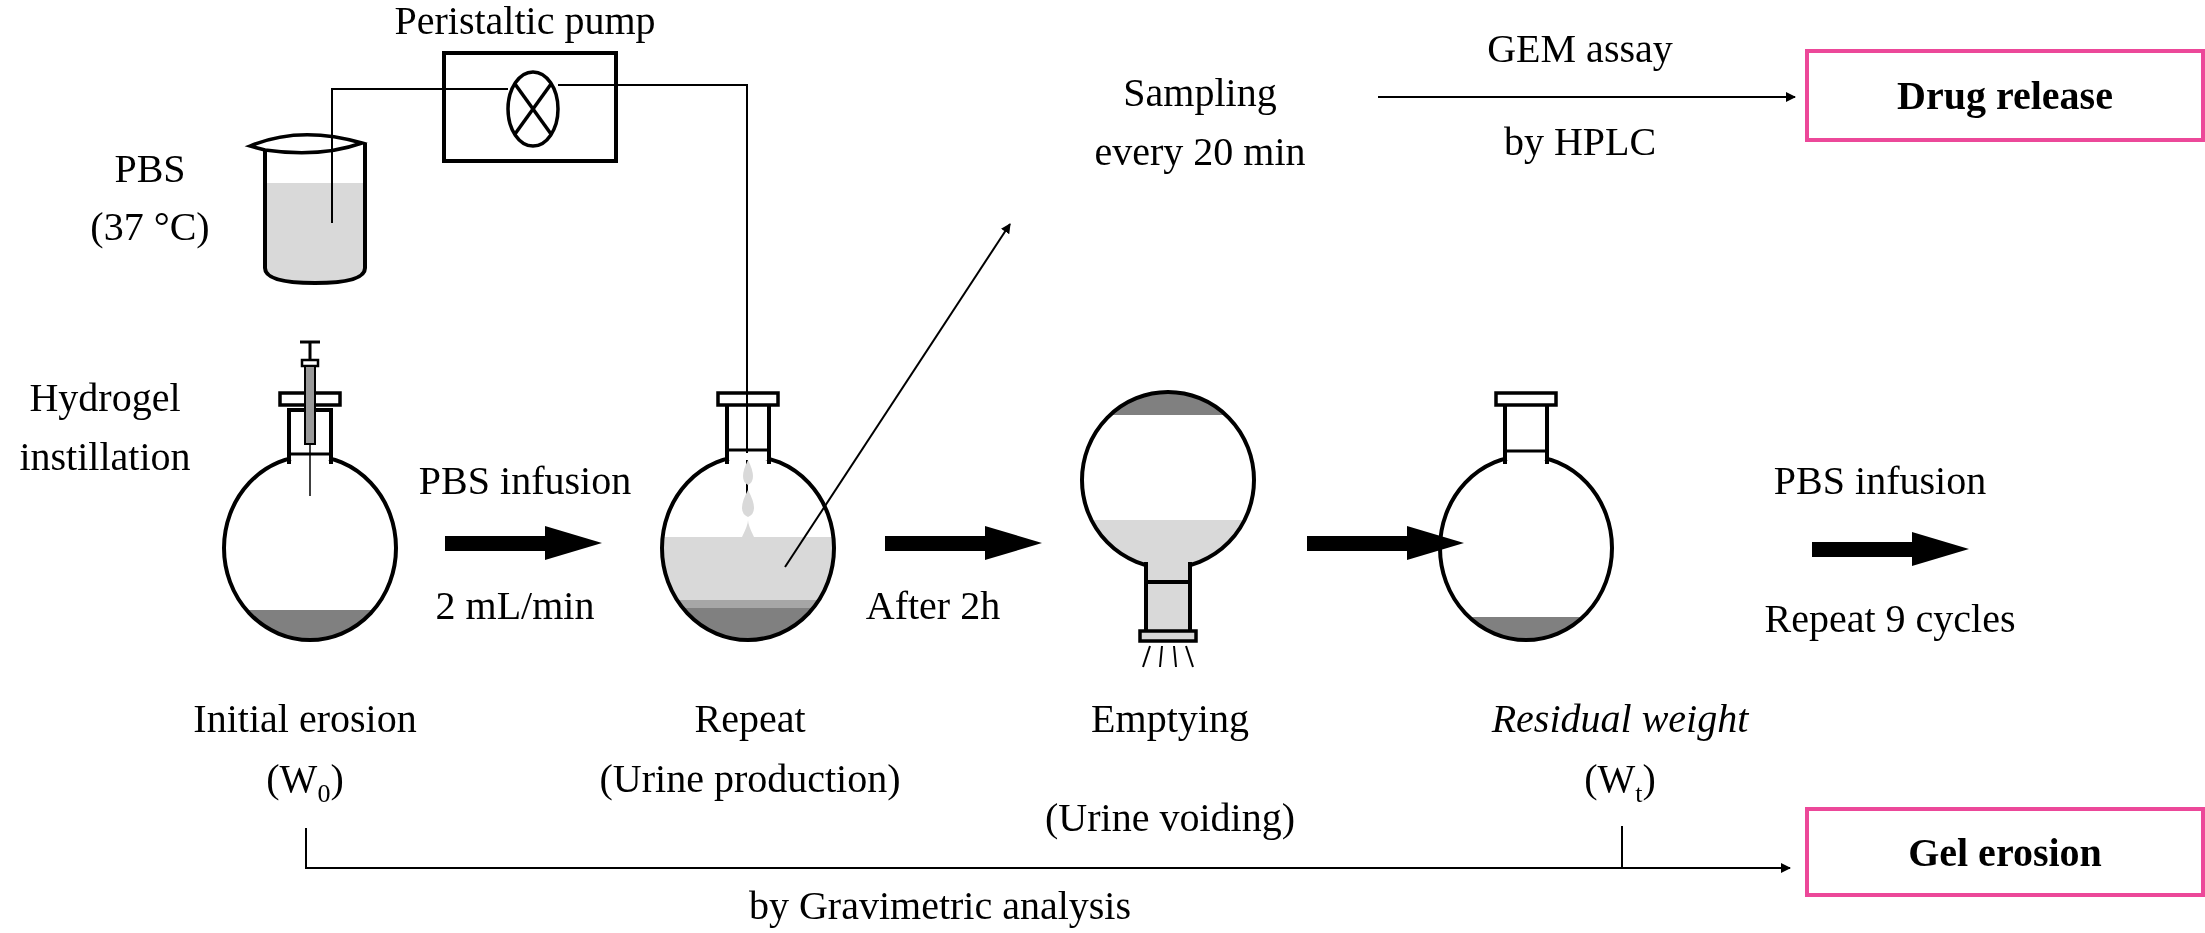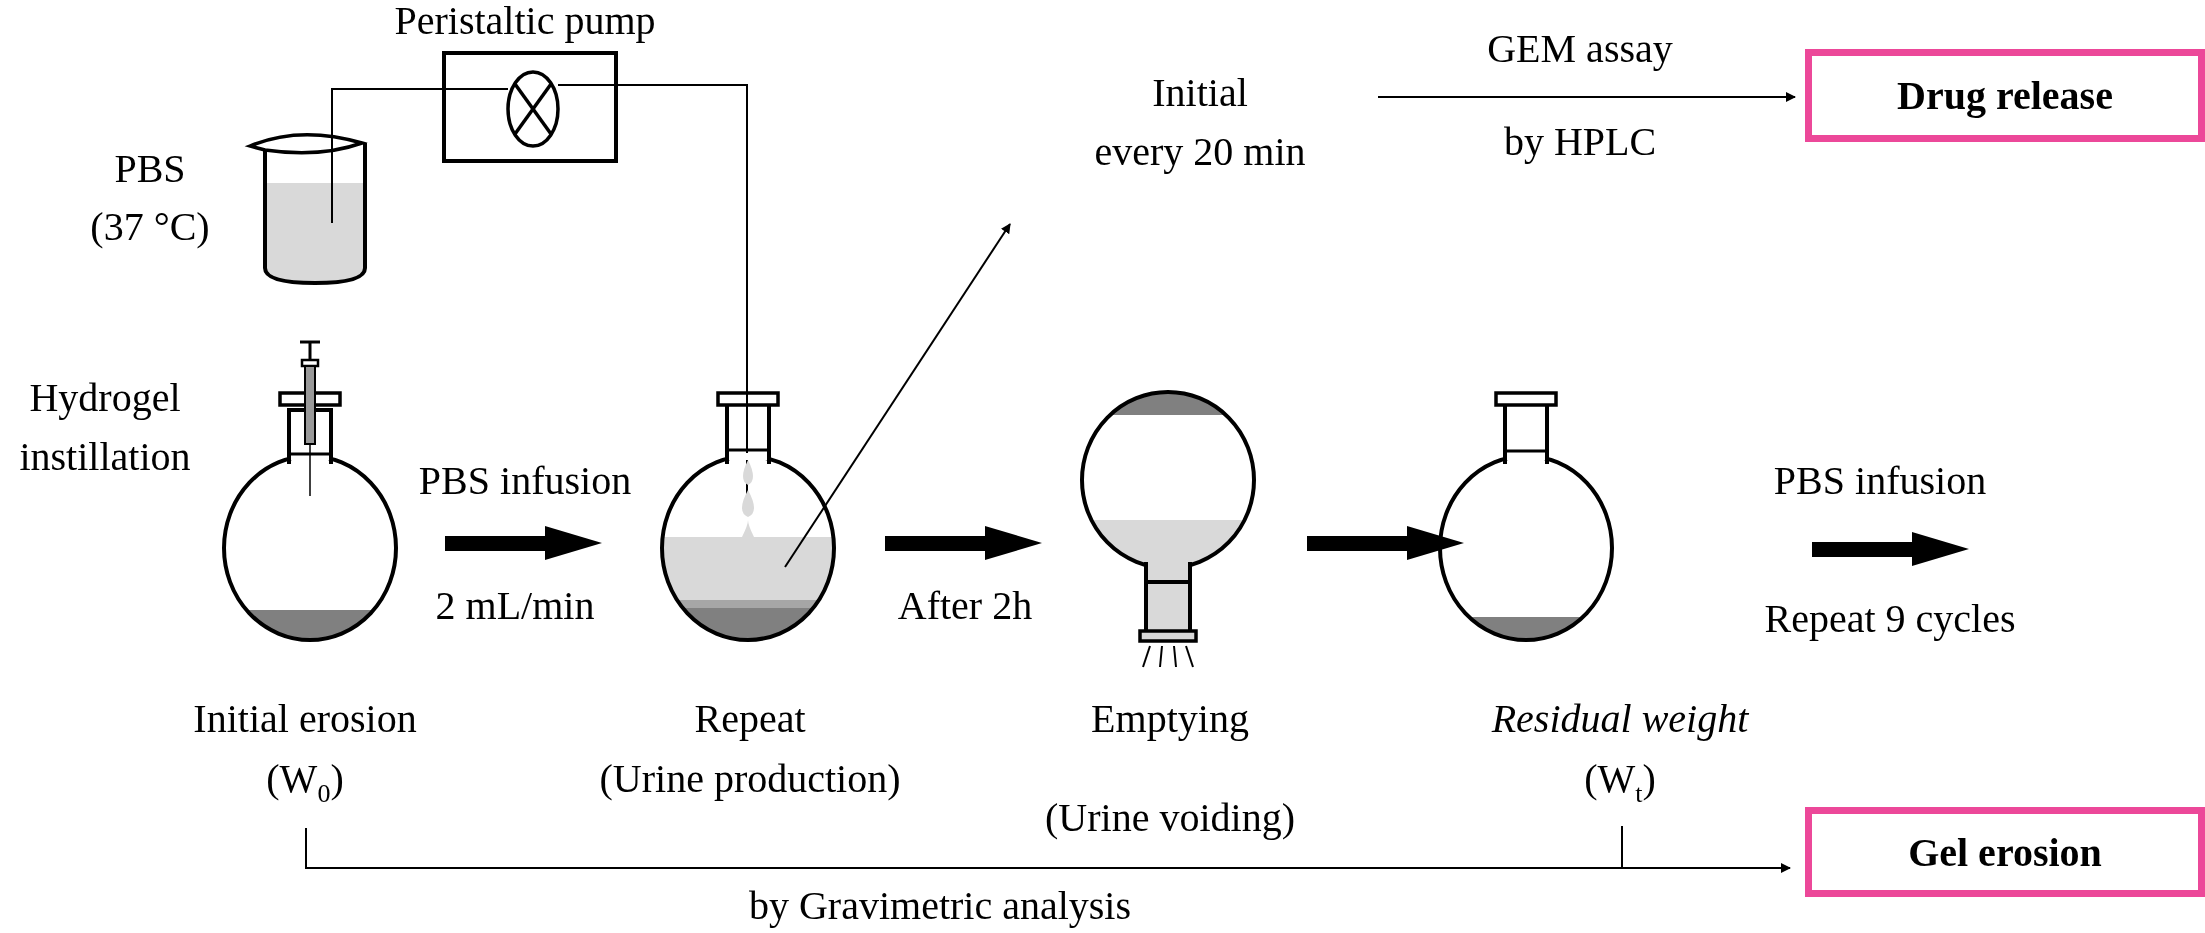--- a/index.html
+++ b/index.html
@@ -1,19 +1,19 @@
 <!DOCTYPE html>
 <html><head>
 <meta charset="utf-8">
 <style>
   html,body{margin:0;padding:0;background:#fff;}
   body{width:2205px;height:933px;position:relative;overflow:hidden;font-family:"Liberation Serif","DejaVu Serif",serif;color:#000;}
   svg{position:absolute;left:0;top:0;}
   .t{position:absolute;font-size:40px;line-height:58px;text-align:center;white-space:nowrap;}
-  .box{position:absolute;border:7px solid #ec4899;box-sizing:border-box;display:flex;align-items:center;justify-content:center;font-weight:bold;font-size:40px;background:#fff;}
+  .box{position:absolute;border:4px solid #ec4899;box-sizing:border-box;display:flex;align-items:center;justify-content:center;font-weight:bold;font-size:40px;background:#fff;}
   sub{font-size:26px;vertical-align:-10px;line-height:0;}
 </style>
 </head>
 <body>
 
 <svg width="2205" height="933" viewBox="0 0 2205 933">
   <defs>
     <marker id="ah" markerWidth="10" markerHeight="10" refX="9" refY="5" orient="auto" markerUnits="userSpaceOnUse">
       <path d="M0,0 L10,5 L0,10 z" fill="#000"></path>
     </marker>
@@ -133,24 +133,24 @@
   <line x1="1622" y1="826" x2="1622" y2="868" stroke="#000" stroke-width="2"></line>
 </svg>
 
 <div class="t" style="left:340px;top:-8px;width:370px;">Peristaltic pump</div>
 <div class="t" style="left:60px;top:140px;width:180px;">PBS</div>
 <div class="t" style="left:60px;top:198px;width:180px;">(37 °C)</div>
 <div class="t" style="left:0px;top:369px;width:210px;">Hydrogel</div>
 <div class="t" style="left:0px;top:428px;width:210px;">instillation</div>
 <div class="t" style="left:385px;top:452px;width:280px;">PBS infusion</div>
 <div class="t" style="left:400px;top:577px;width:230px;">2 mL/min</div>
-<div class="t" style="left:860px;top:577px;width:210px;">After 2h</div>
+<div class="t" style="left:828px;top:577px;width:210px;">After 2h</div>
 <div class="t" style="left:1740px;top:452px;width:280px;">PBS infusion</div>
 <div class="t" style="left:1730px;top:590px;width:320px;">Repeat 9 cycles</div>
-<div class="t" style="left:1050px;top:64px;width:300px;">Initial</div>
+<div class="t" style="left:1050px;top:64px;width:300px;">Sampling</div>
 <div class="t" style="left:1050px;top:123px;width:300px;">every 20 min</div>
 <div class="t" style="left:1430px;top:20px;width:300px;">GEM assay</div>
 <div class="t" style="left:1430px;top:113px;width:300px;">by HPLC</div>
 
 <div class="t" style="left:140px;top:690px;width:330px;">Initial erosion</div>
 <div class="t" style="left:140px;top:750px;width:330px;"><span>(W</span><sub>0</sub><span>)</span></div>
 <div class="t" style="left:560px;top:690px;width:380px;">Repeat</div>
 <div class="t" style="left:540px;top:750px;width:420px;">(Urine production)</div>
 <div class="t" style="left:1010px;top:690px;width:320px;">Emptying</div>
 <div class="t" style="left:990px;top:750px;width:360px;margin-top:39px;">(Urine voiding)</div>

